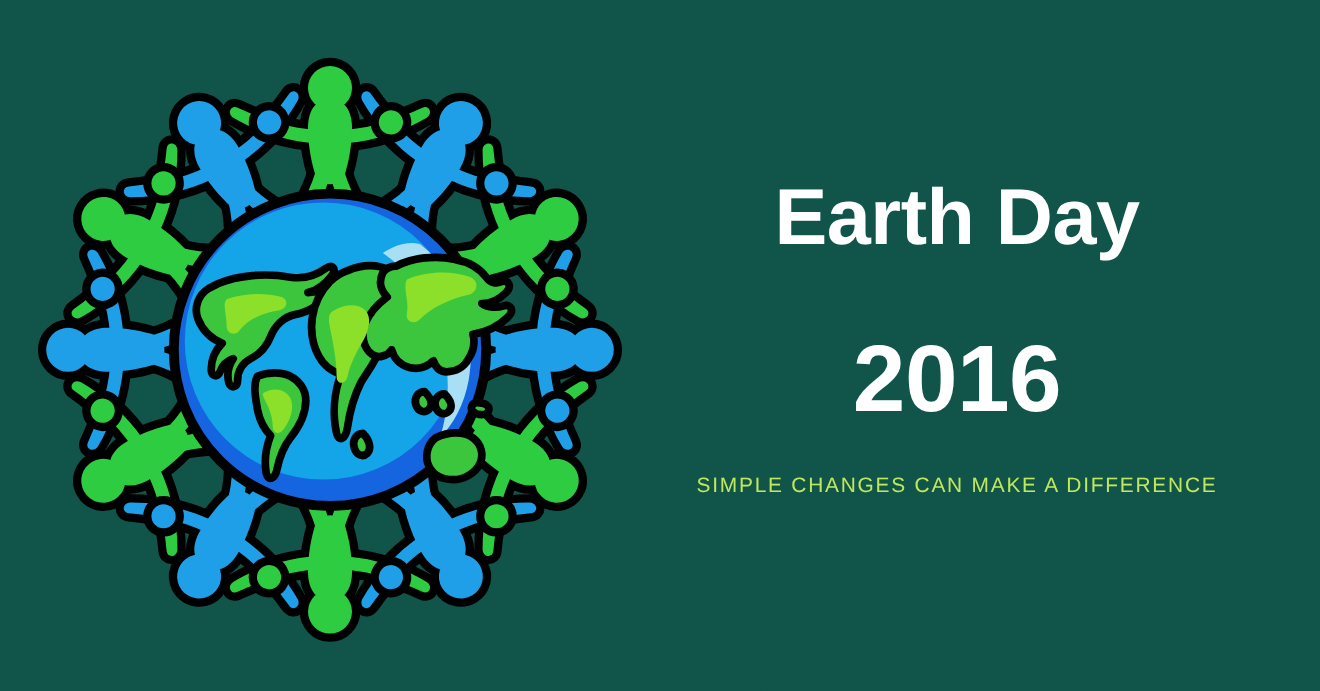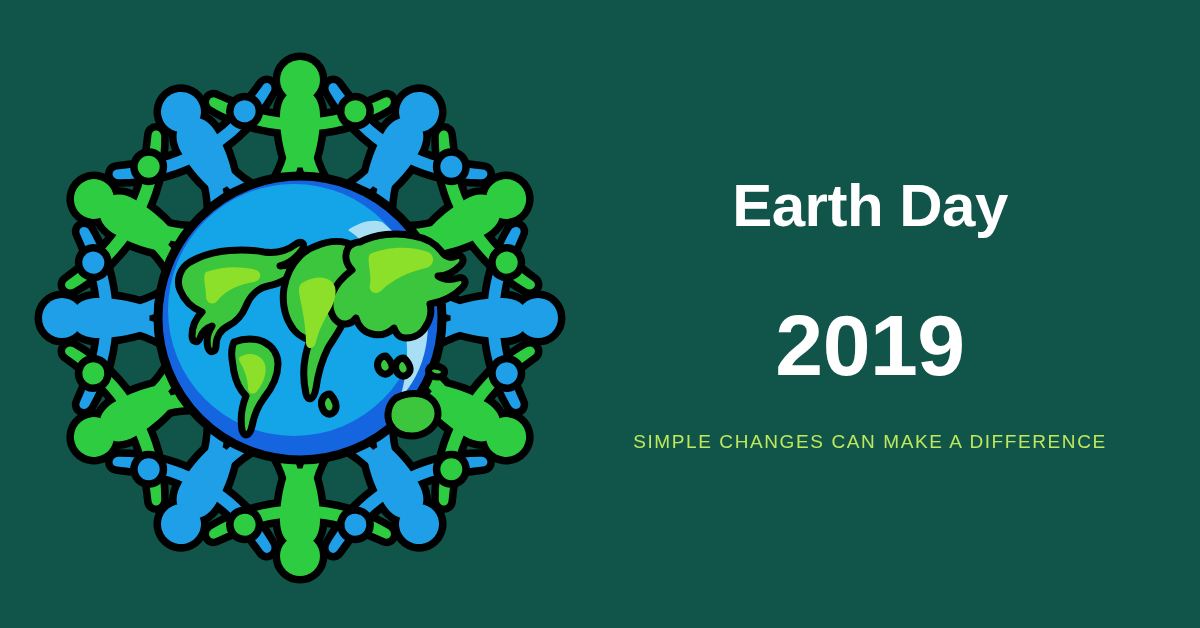--- a/index.html
+++ b/index.html
@@ -40,22 +40,22 @@
     width: 100%;
     text-align: center;
     color: #ffffff;
     font-family: "Liberation Sans", sans-serif;
     font-weight: bold;
     letter-spacing: -0.5px;
     line-height: 1;
     white-space: nowrap;
   }
   #title-main {
-    top: 176px;
-    font-size: 60px;
+    top: 162px;
+    font-size: 72px;
   }
   #title-year {
     top: 302px;
     font-size: 86px;
   }
   #tagline {
     position: absolute;
     top: 432px;
     width: 100%;
     text-align: center;
@@ -366,17 +366,17 @@
           <path d="M 212 310 C 220 306, 230 308, 234 316 C 238 324, 234 336, 228 344 C 224 350, 218 348, 218 342 C 218 330, 212 320, 210 316 C 208 312, 209 311, 212 310 Z"></path>
           <path d="M 274 236 C 284 230, 296 230, 302 236 C 308 242, 306 254, 300 264 C 294 274, 288 286, 286 296 C 284 304, 276 304, 276 296 C 276 280, 272 262, 270 252 C 268 242, 269 238, 274 236 Z"></path>
           <path d="M 340 208 C 358 200, 382 200, 398 206 C 406 210, 404 220, 396 222 C 378 226, 362 234, 352 244 C 346 250, 338 246, 340 238 C 342 228, 336 214, 340 208 Z"></path>
         </g>
       </g>
     </svg>
   </div>
 
   <div id="text-block">
     <div class="title-line" id="title-main">Earth Day</div>
-    <div class="title-line" id="title-year">2019</div>
+    <div class="title-line" id="title-year">2016</div>
     <div id="tagline">SIMPLE CHANGES CAN MAKE A DIFFERENCE</div>
   </div>
 
 </div>
 
 </body></html>

